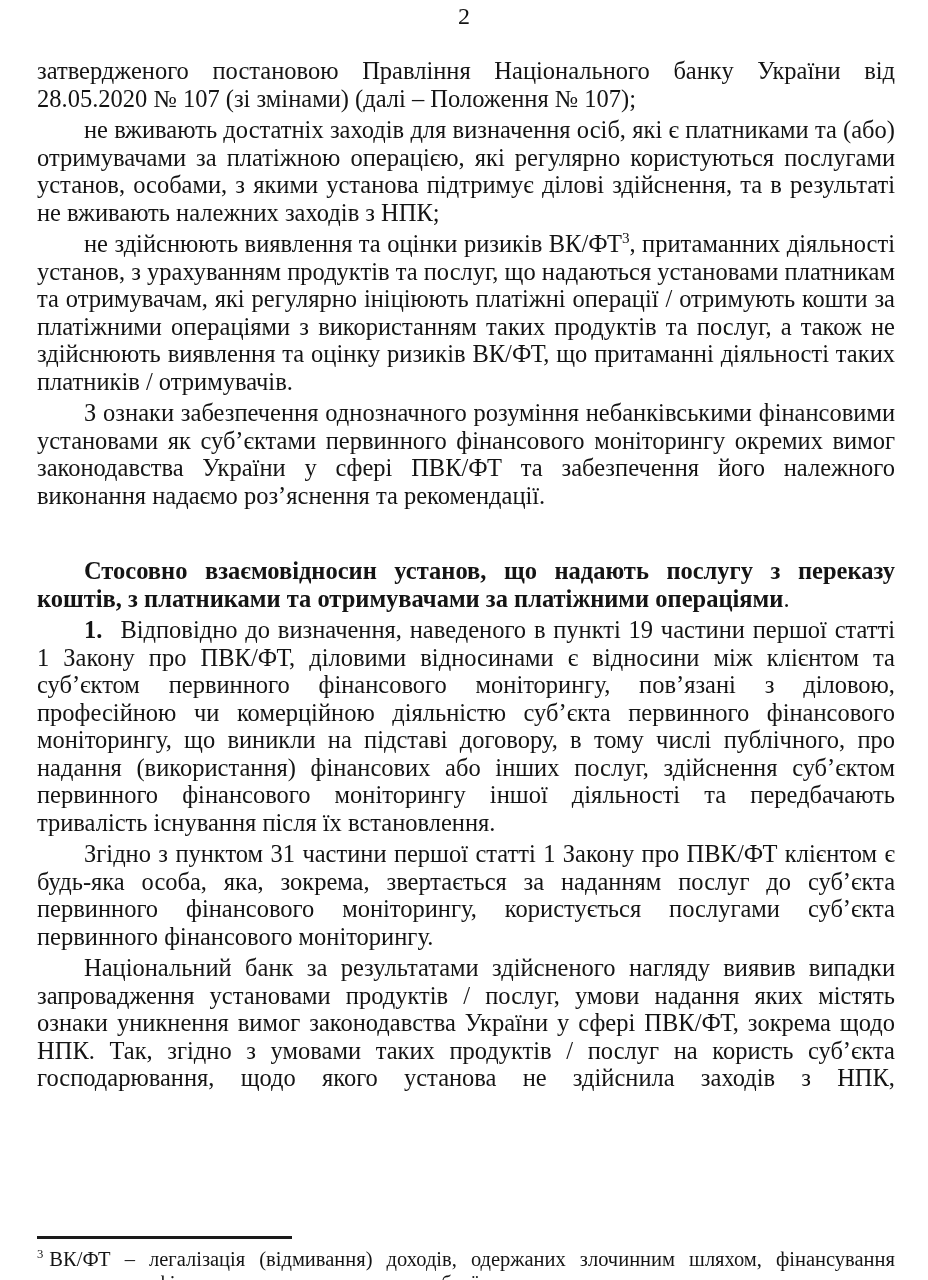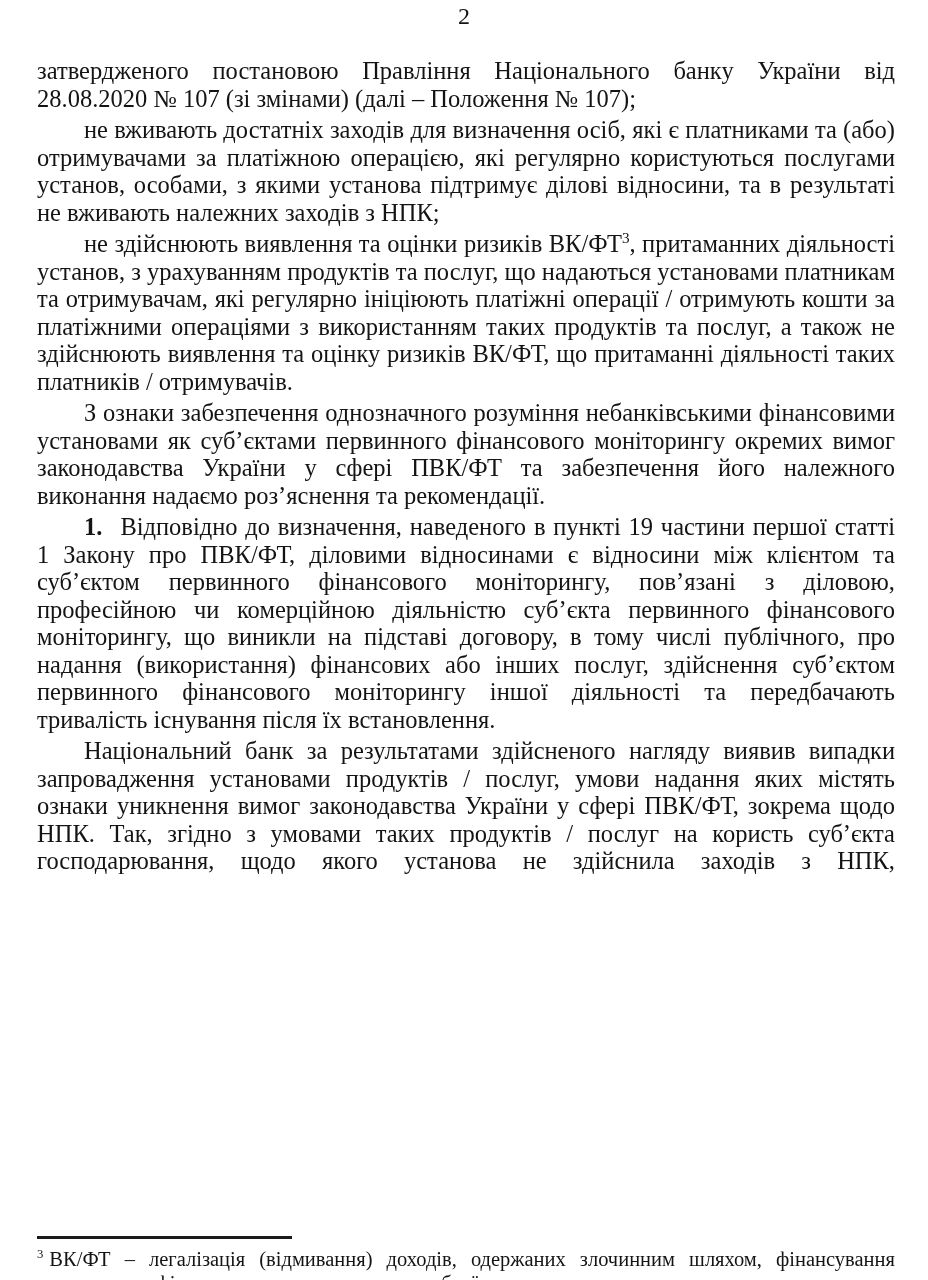--- a/index.html
+++ b/index.html
@@ -81,31 +81,33 @@
 </style>
 </head>
 <body>
 
 <div class="page">
 
   <div class="page-number">2</div>
 
   <div class="doc-body">
 
-    <p class="para no-indent">затвердженого постановою Правління Національного банку України від 28.08.2020 № 107 (зі змінами) (далі – Положення № 107);</p>
+    <p class="para no-indent">затвердженого постановою Правління Національного банку України від 28.05.2020 № 107 (зі змінами) (далі – Положення № 107);</p>
 
-    <p class="para">не вживають достатніх заходів для визначення осіб, які є платниками та (або) отримувачами за платіжною операцією, які регулярно користуються послугами установ, особами, з якими установа підтримує ділові відносини, та в результаті не вживають належних заходів з НПК;</p>
+    <p class="para">не вживають достатніх заходів для визначення осіб, які є платниками та (або) отримувачами за платіжною операцією, які регулярно користуються послугами установ, особами, з якими установа підтримує ділові здійснення, та в результаті не вживають належних заходів з НПК;</p>
 
     <p class="para"><span>не здійснюють виявлення та оцінки ризиків ВК/ФТ</span><sup class="fn-ref">3</sup><span>, притаманних діяльності установ, з урахуванням продуктів та послуг, що надаються установами платникам та отримувачам, які регулярно ініціюють платіжні операції / отримують кошти за платіжними операціями з використанням таких продуктів та послуг, а також не здійснюють виявлення та оцінку ризиків ВК/ФТ, що притаманні діяльності таких платників / отримувачів.</span></p>
 
     <p class="para">З ознаки забезпечення однозначного розуміння небанківськими фінансовими установами як суб’єктами первинного фінансового моніторингу окремих вимог законодавства України у сфері ПВК/ФТ та забезпечення його належного виконання надаємо роз’яснення та рекомендації.</p>
 
+    <p class="section-heading"><span>Стосовно взаємовідносин установ, що надають послугу з переказу коштів, з платниками та отримувачами за платіжними операціями</span><span class="heading-period">.</span></p>
 
     <p class="para"><span class="item-number">1.</span><span>Відповідно до визначення, наведеного в пункті 19 частини першої статті 1 Закону про ПВК/ФТ, діловими відносинами є відносини між клієнтом та суб’єктом первинного фінансового моніторингу, пов’язані з діловою, професійною чи комерційною діяльністю суб’єкта первинного фінансового моніторингу, що виникли на підставі договору, в тому числі публічного, про надання (використання) фінансових або інших послуг, здійснення суб’єктом первинного фінансового моніторингу іншої діяльності та передбачають тривалість існування після їх встановлення.</span></p>
 
+    <p class="para">Згідно з пунктом 31 частини першої статті 1 Закону про ПВК/ФТ клієнтом є будь-яка особа, яка, зокрема, звертається за наданням послуг до суб’єкта первинного фінансового моніторингу, користується послугами суб’єкта первинного фінансового моніторингу.</p>
 
 
     <p class="para justify-last">Національний банк за результатами здійсненого нагляду виявив випадки запровадження установами продуктів / послуг, умови надання яких містять ознаки уникнення вимог законодавства України у сфері ПВК/ФТ, зокрема щодо НПК. Так, згідно з умовами таких продуктів / послуг на користь суб’єкта господарювання, щодо якого установа не здійснила заходів з НПК,</p>
 
   </div>
 
   <div class="footnote-area">
     <div class="footnote-rule"></div>
     <p class="footnote-text"><sup class="fn-ref">3</sup><span>ВК/ФТ – легалізація (відмивання) доходів, одержаних злочинним шляхом, фінансування тероризму та фінансування розповсюдження зброї масового знищення.</span></p>
   </div>

